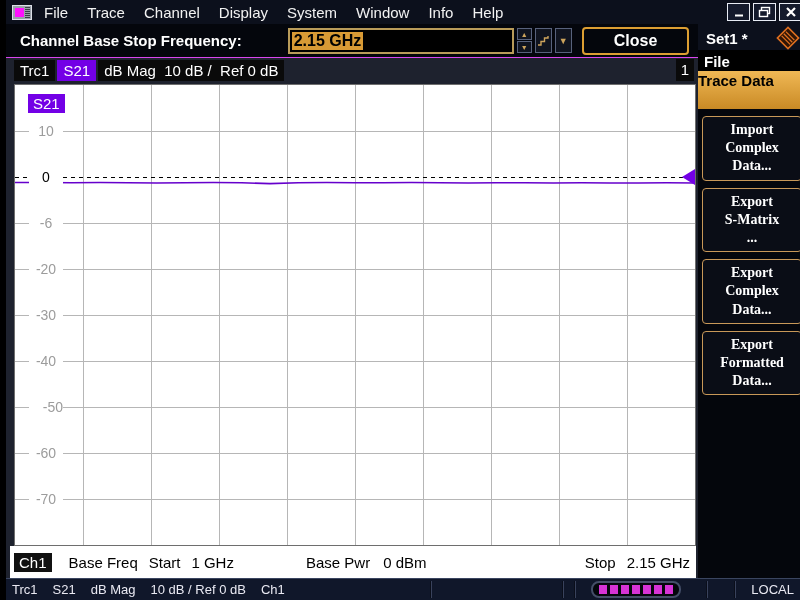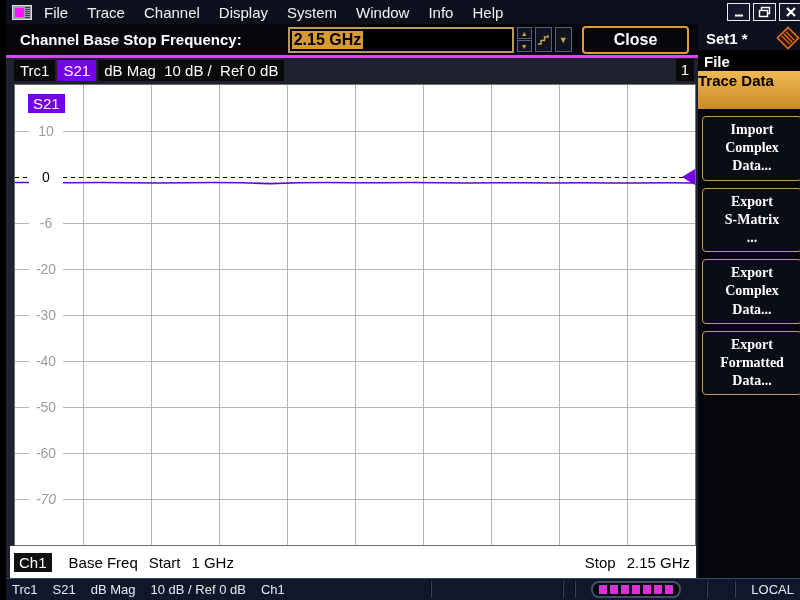--- a/index.html
+++ b/index.html
@@ -16,21 +16,21 @@
   .menus { display:flex; gap:19px; color:#f2f2f2; font-size:15px; }
   .menu-item { cursor:default; }
   .wincontrols { margin-left:auto; display:flex; gap:3px; }
   .winbtn { width:23px; height:18px; background:#141a2c; border:1px solid #e8ecf4; display:flex; align-items:center; justify-content:center; }
 
   
   .content { flex:1; display:flex; min-height:0; }
   .left { width:692px; flex:none; display:flex; flex-direction:column; background:#1e222e; }
 
   
-  .toolbar { height:34px; flex:none; background:#04060c; display:flex; align-items:center; border-bottom:3px solid #d946ef; }
+  .toolbar { height:34px; flex:none; background:#04060c; display:flex; align-items:center; border-bottom:1px solid #d946ef; }
   .entry-label { color:#fff; font-weight:bold; font-size:15px; margin-left:14px; white-space:pre; }
   .entry-field { margin-left:46px; width:226px; height:26px; background:#000; border:2px solid #b99b59; display:flex; align-items:center; padding:0 2px; }
   .entry-value { background:var(--selection-bg,#d89a35); color:#000; font-size:16px; font-weight:bold; padding:0 2px; white-space:pre; }
   .spin { display:flex; flex-direction:column; margin-left:3px; gap:1px; }
   .spin-btn { width:15px; height:12px; background:#10141f; border:1px solid #58627c; color:#cda45c; font-size:7px; display:flex; align-items:center; justify-content:center; }
   .tool-btn { width:17px; height:25px; margin-left:3px; background:#10141f; border:1px solid #58627c; color:#cda45c; display:flex; align-items:center; justify-content:center; font-size:9px; }
   .close-btn { margin-left:10px; height:28px; padding:0 30px; background:#04060c; color:#fff; font-weight:bold; font-size:16px; border:2px solid #dc9e32; border-radius:4px; font-family:inherit; }
 
   
   .trace-bar { height:24px; flex:none; display:flex; align-items:flex-start; padding:2px 0 0 8px; position:relative; background:#1e222e; }
@@ -171,34 +171,38 @@
         <svg class="trace-svg" id="tracesvg" preserveAspectRatio="none" viewBox="0 0 1000 1000">
             <polyline points="0.0,212.0 41.7,212.0 83.3,212.5 125.0,212.0 166.7,212.5 208.3,213.0 250.0,212.5 291.7,212.0 333.3,212.5 375.0,214.5 416.7,212.5 458.3,212.0 500.0,212.5 541.7,212.5 583.3,212.0 625.0,212.5 666.7,213.0 708.3,212.5 750.0,212.5 791.7,213.0 833.3,212.5 875.0,213.0 916.7,213.0 958.3,212.5 1000.0,213.0" fill="none" stroke="#6600cc" stroke-width="1.6" vector-effect="non-scaling-stroke"></polyline>
           </svg>
         <div id="yticks">
             <span class="ytick" style="top: calc(10% - 8px);">10</span>
             <span class="ytick zero" style="top: calc(20% - 8px);">0</span>
             <span class="ytick" style="top: calc(30% - 8px);">-6</span>
             <span class="ytick" style="top: calc(40% - 8px);">-20</span>
             <span class="ytick" style="top: calc(50% - 8px);">-30</span>
             <span class="ytick" style="top: calc(60% - 8px);">-40</span>
-            <span class="ytick" style="top: calc(70% - 8px);">-50</span>
+            <span class="ytick" style="top: calc(70% - 8px); text-align: right;">-50</span>
             <span class="ytick" style="top: calc(80% - 8px);">-60</span>
-            <span class="ytick" style="top: calc(90% - 8px); font-style: italic;">-70</span>
+            <span class="ytick" style="top: calc(90% - 8px);">-70</span>
           </div>
         <div class="ref-marker" id="refmarker" style="top: calc(20% - 8px);"></div>
         <span class="s21-tag">S21</span>
       </div>
 
       <div class="channel-bar">
         <div class="cb-left">
           <span class="ch-box">Ch1</span>
           <span>Base Freq</span>
           <span>Start</span>
           <span>1 GHz</span>
+        </div>
+        <div class="cb-mid">
+          <span>Base Pwr</span>
+          <span>0 dBm</span>
         </div>
         <div class="cb-right">
           <span>Stop</span>
           <span>2.15 GHz</span>
         </div>
       </div>
     </div>
 
     <div class="sidebar">
       <div class="setup-row">

